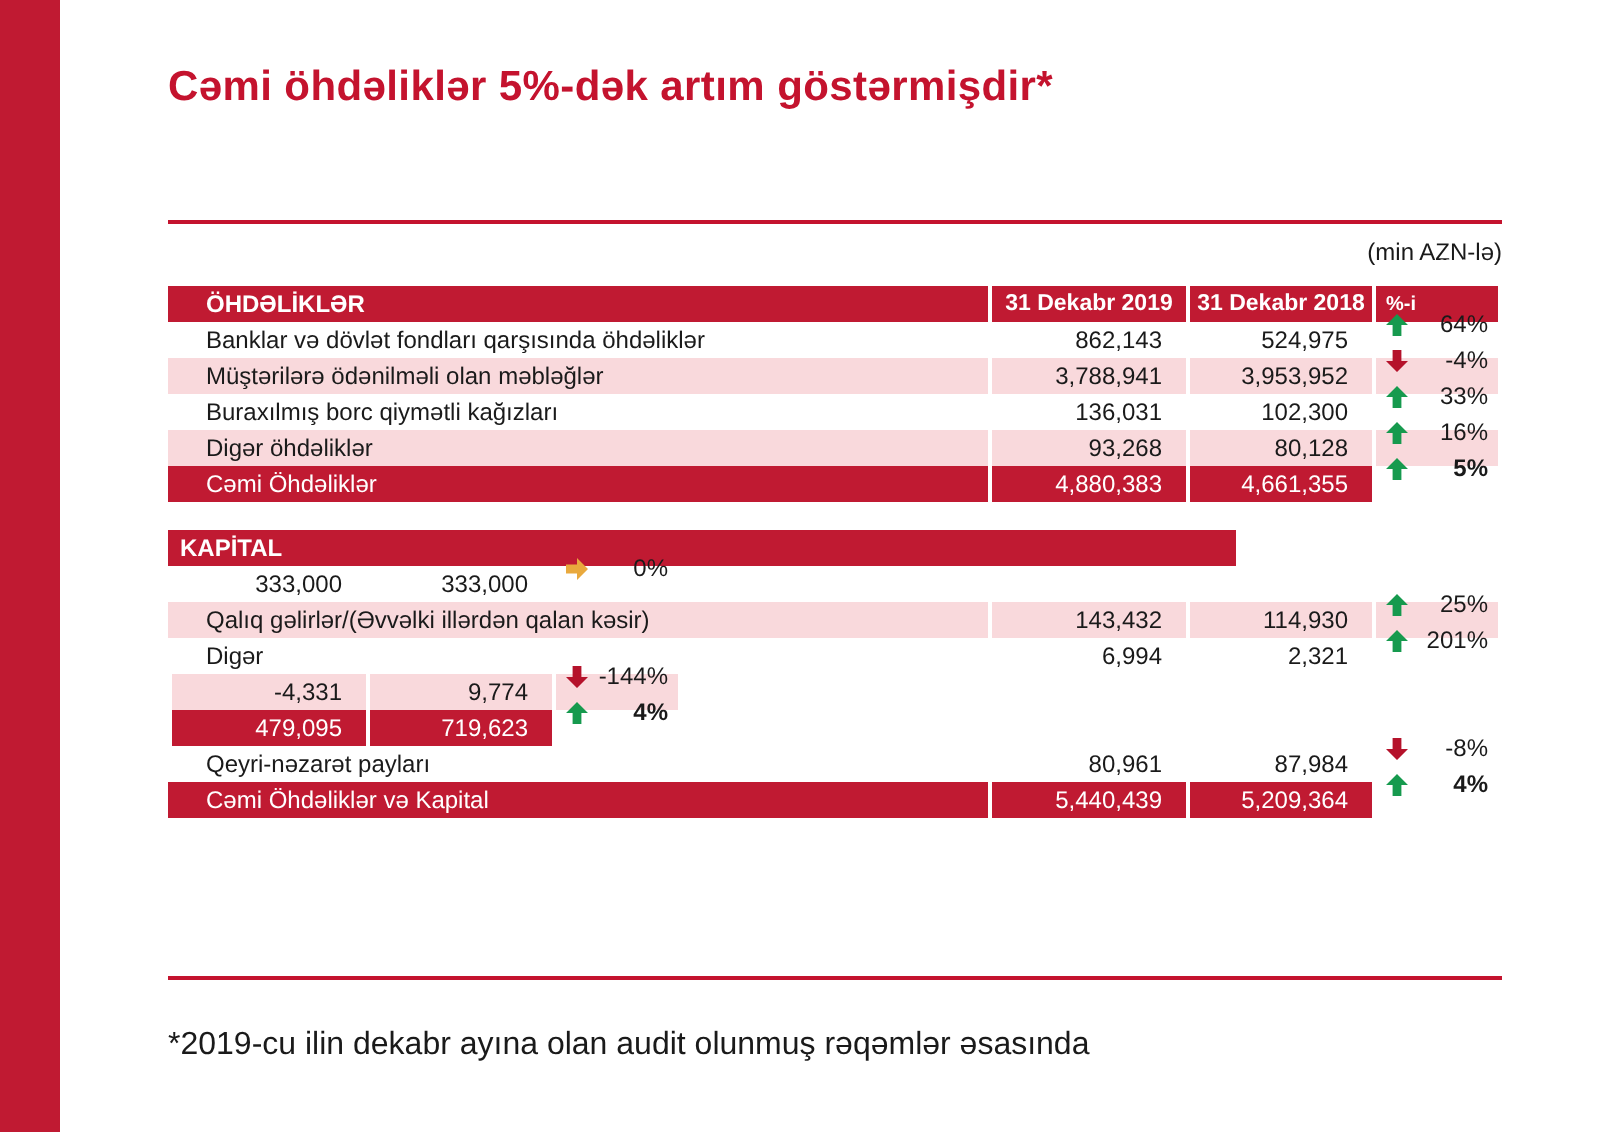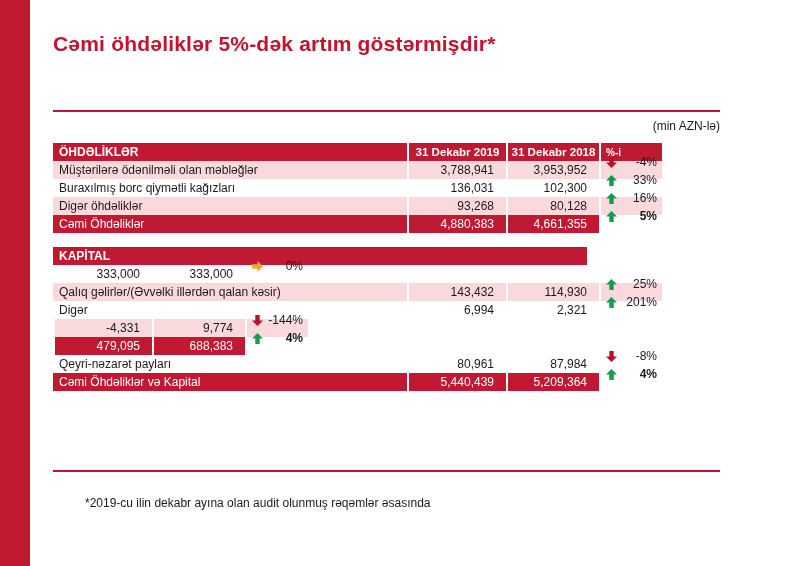--- a/index.html
+++ b/index.html
@@ -9,42 +9,42 @@
     background:#ffffff;
     position:relative;
     overflow:hidden;
   }
   .sidebar {
     position:absolute; left:0; top:0;
     width:30px; height:566px;
     background:#c01a32;
   }
   .content {
-    position:absolute; left:53px; top:0; width:667px;
+    position:absolute; left:84px; top:0; width:667px;
   }
   .title {
     margin-top:32px;
     color:#c4132e;
     font-size:21px;
     font-weight:bold;
     letter-spacing:0.2px;
   }
   .rule { height:2px; background:#c4132e; }
   .rule-top { margin-top:54px; }
   .rule-bottom { margin-top:79px; }
   .unit-note {
     margin-top:7px;
     text-align:right;
     font-size:12px;
     color:#1a1a1a;
   }
   .table { margin-top:10px; font-size:12px; color:#1a1a1a; }
   .table-2 { margin-top:14px; }
   .trow { display:flex; height:18px; line-height:18px; }
-  .c-label { width:354px; padding-left:6px; overflow:hidden; white-space:nowrap; }
+  .c-label { width:410px; padding-left:19px; overflow:hidden; white-space:nowrap; }
   .c-2019 { width:99px; text-align:right; padding-right:12px; border-left:2px solid #fff; }
   .c-2018 { width:93px; text-align:right; padding-right:12px; border-left:2px solid #fff; }
   .c-change {
     width:63px; border-left:2px solid #fff;
     display:flex; align-items:center; justify-content:space-between;
     padding:0 5px 16px 5px;
   }
   .thead .cell { background:#c01a32; color:#ffffff; font-weight:bold; }
   .thead .c-2019, .thead .c-2018 { text-align:center; padding-right:0; font-size:11.5px; }
   .thead .c-change { justify-content:center; font-size:10px; }
@@ -56,23 +56,22 @@
   .row-total .c-label, .row-total .c-2019, .row-total .c-2018 {
     background:#c01a32; color:#ffffff; font-weight:normal;
   }
   .row-total .c-change { background:#ffffff; font-weight:bold; }
   .arr { width:11px; height:11px; flex:0 0 auto; }
   .dir-up   { color:#169a4e; }
   .dir-down { color:#b5122b; transform:rotate(180deg); }
   .dir-flat { color:#e9a93d; transform:rotate(90deg); }
   .footnote {
     margin-top:24px;
-    font-size:12px;
+    font-size:16px;
     color:#1a1a1a;
-    margin-left:32px;
   }
 </style>
 </head>
 <body>
 
 <div class="sidebar"></div>
 
 <div class="content">
 
   <div class="title">Cəmi öhdəliklər 5%-dək artım göstərmişdir*</div>
@@ -82,20 +81,31 @@
   <div class="unit-note">(min AZN-lə)</div>
 
   <div class="table table-1">
     <div class="trow thead">
       <div class="cell c-label">ÖHDƏLİKLƏR</div>
       <div class="cell c-2019">31 Dekabr 2019</div>
       <div class="cell c-2018">31 Dekabr 2018</div>
       <div class="cell c-change">Dəyişiklik %-i</div>
     </div>
 
+    <div class="trow">
+      <div class="cell c-label">Banklar və dövlət fondları qarşısında öhdəliklər</div>
+      <div class="cell c-2019">862,143</div>
+      <div class="cell c-2018">524,975</div>
+      <div class="cell c-change">
+        <svg class="arr dir-up" viewBox="0 0 12 12">
+            <path fill="currentColor" d="M6 0 L12 6 L8.4 6 L8.4 12 L3.6 12 L3.6 6 L0 6 Z"></path>
+          </svg>
+        <span class="pct">64%</span>
+      </div>
+    </div>
 
     <div class="trow row-pink">
       <div class="cell c-label">Müştərilərə ödənilməli olan məbləğlər</div>
       <div class="cell c-2019">3,788,941</div>
       <div class="cell c-2018">3,953,952</div>
       <div class="cell c-change">
         <svg class="arr dir-down" viewBox="0 0 12 12">
             <path fill="currentColor" d="M6 0 L12 6 L8.4 6 L8.4 12 L3.6 12 L3.6 6 L0 6 Z"></path>
           </svg>
         <span class="pct">-4%</span>
@@ -185,21 +195,21 @@
       <div class="cell c-change">
         <svg class="arr dir-down" viewBox="0 0 12 12">
             <path fill="currentColor" d="M6 0 L12 6 L8.4 6 L8.4 12 L3.6 12 L3.6 6 L0 6 Z"></path>
           </svg>
         <span class="pct">-144%</span>
       </div>
     </div>
 
     <div class="trow row-total">
       <div class="cell c-2019">479,095</div>
-      <div class="cell c-2018">688,383</div>
+      <div class="cell c-2018">719,623</div>
       <div class="cell c-change">
         <svg class="arr dir-up" viewBox="0 0 12 12">
             <path fill="currentColor" d="M6 0 L12 6 L8.4 6 L8.4 12 L3.6 12 L3.6 6 L0 6 Z"></path>
           </svg>
         <span class="pct">4%</span>
       </div>
     </div>
 
     <div class="trow">
       <div class="cell c-label">Qeyri-nəzarət payları</div>

